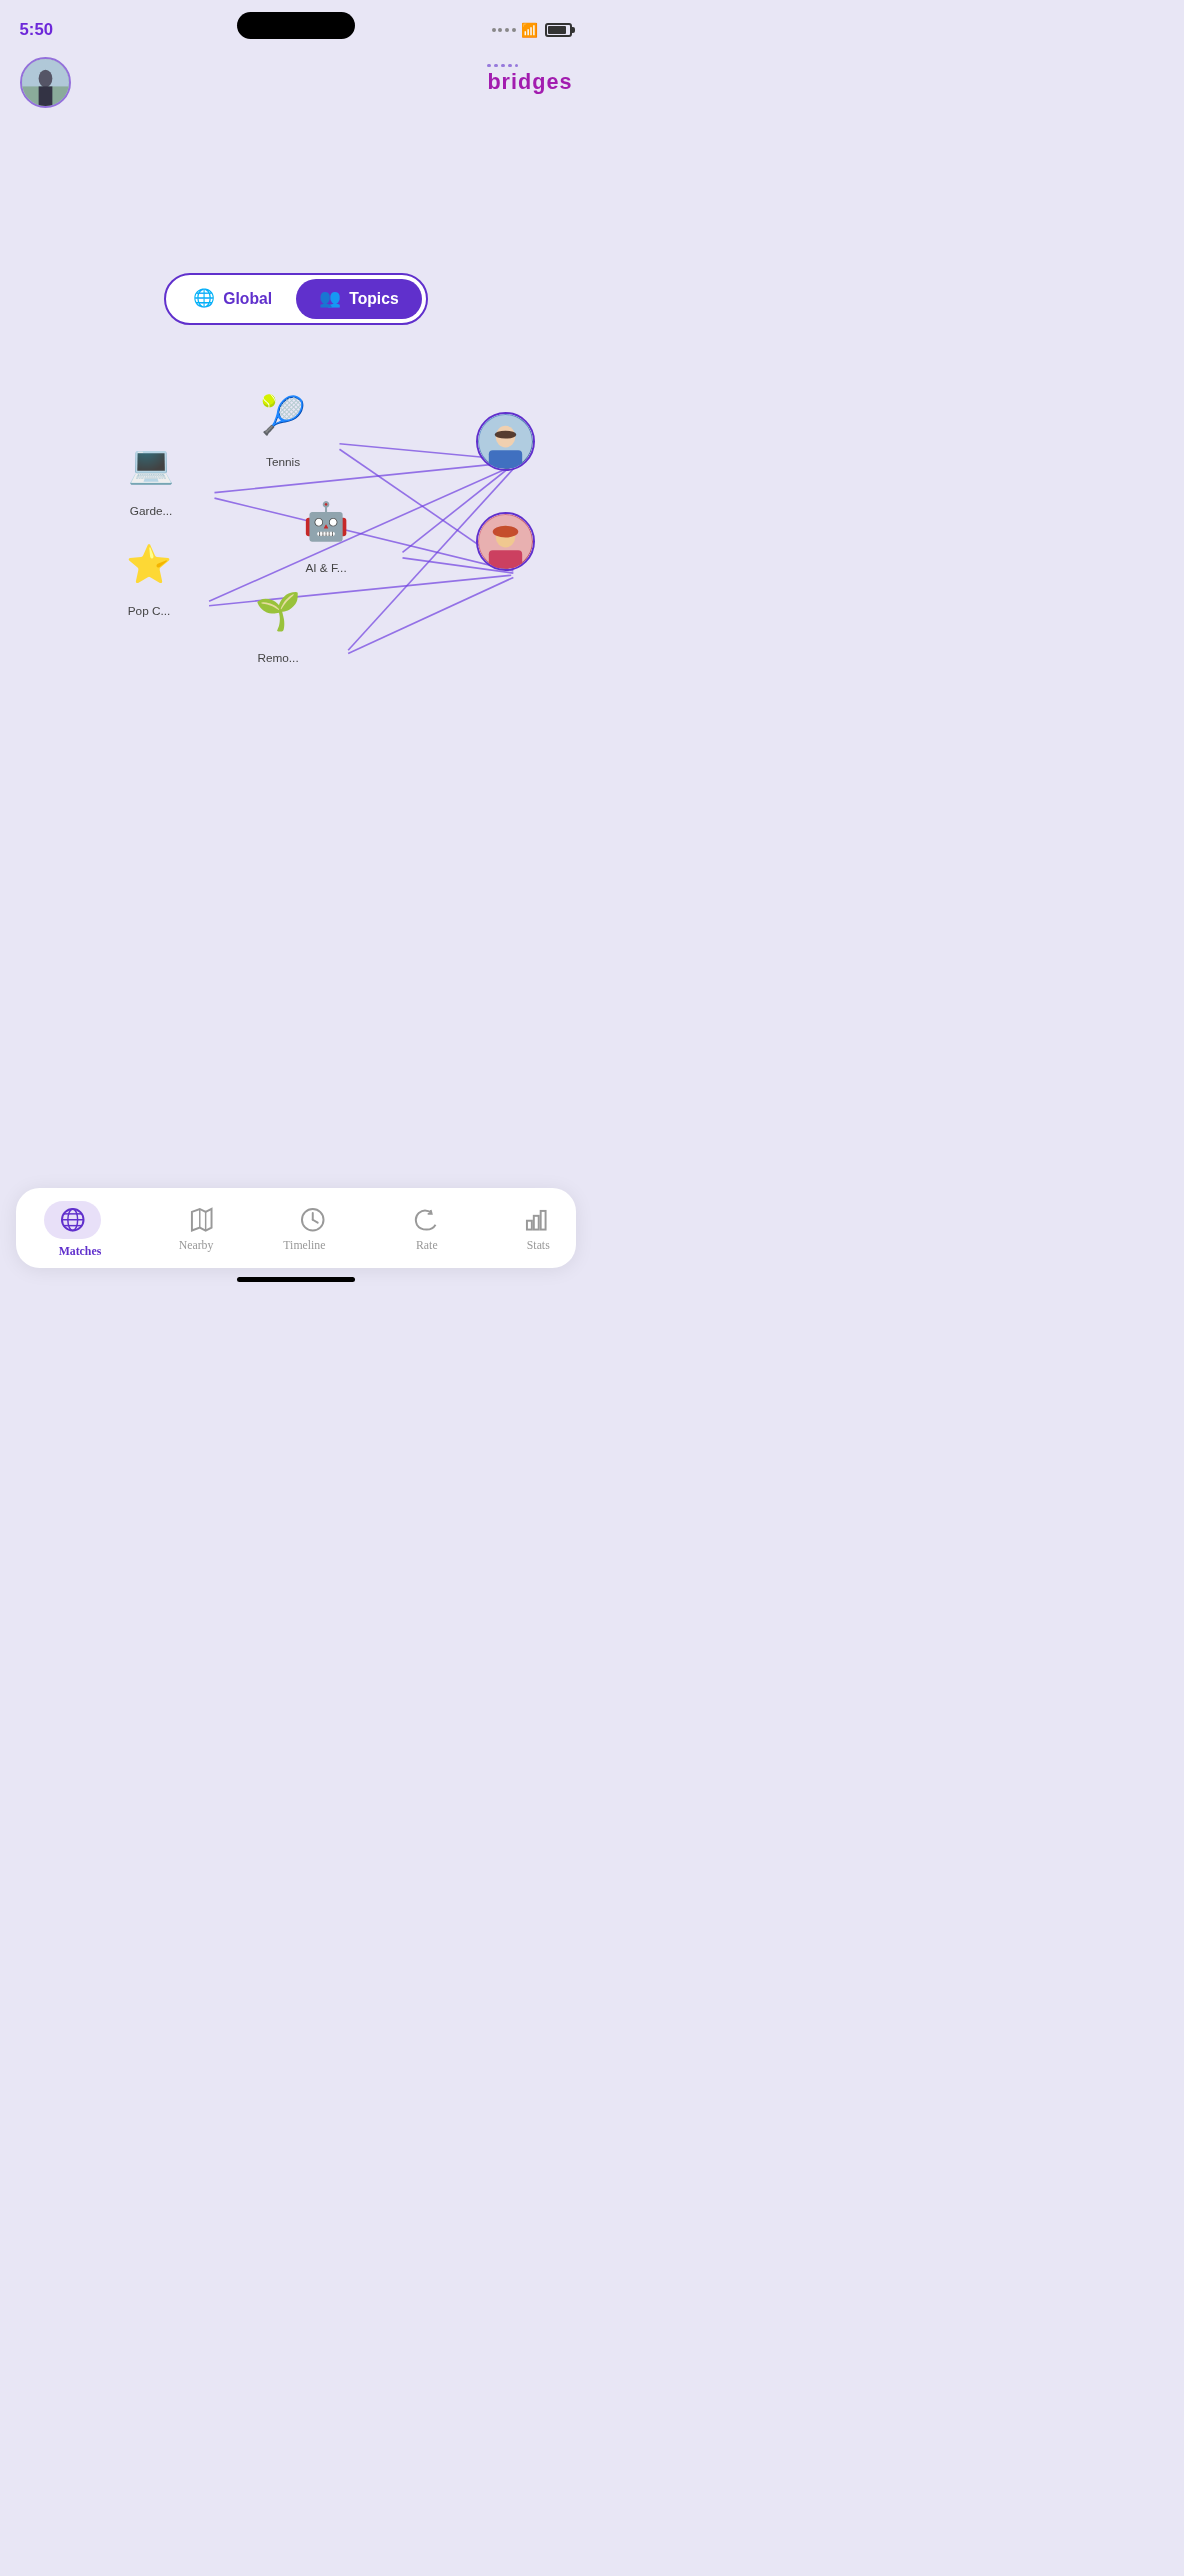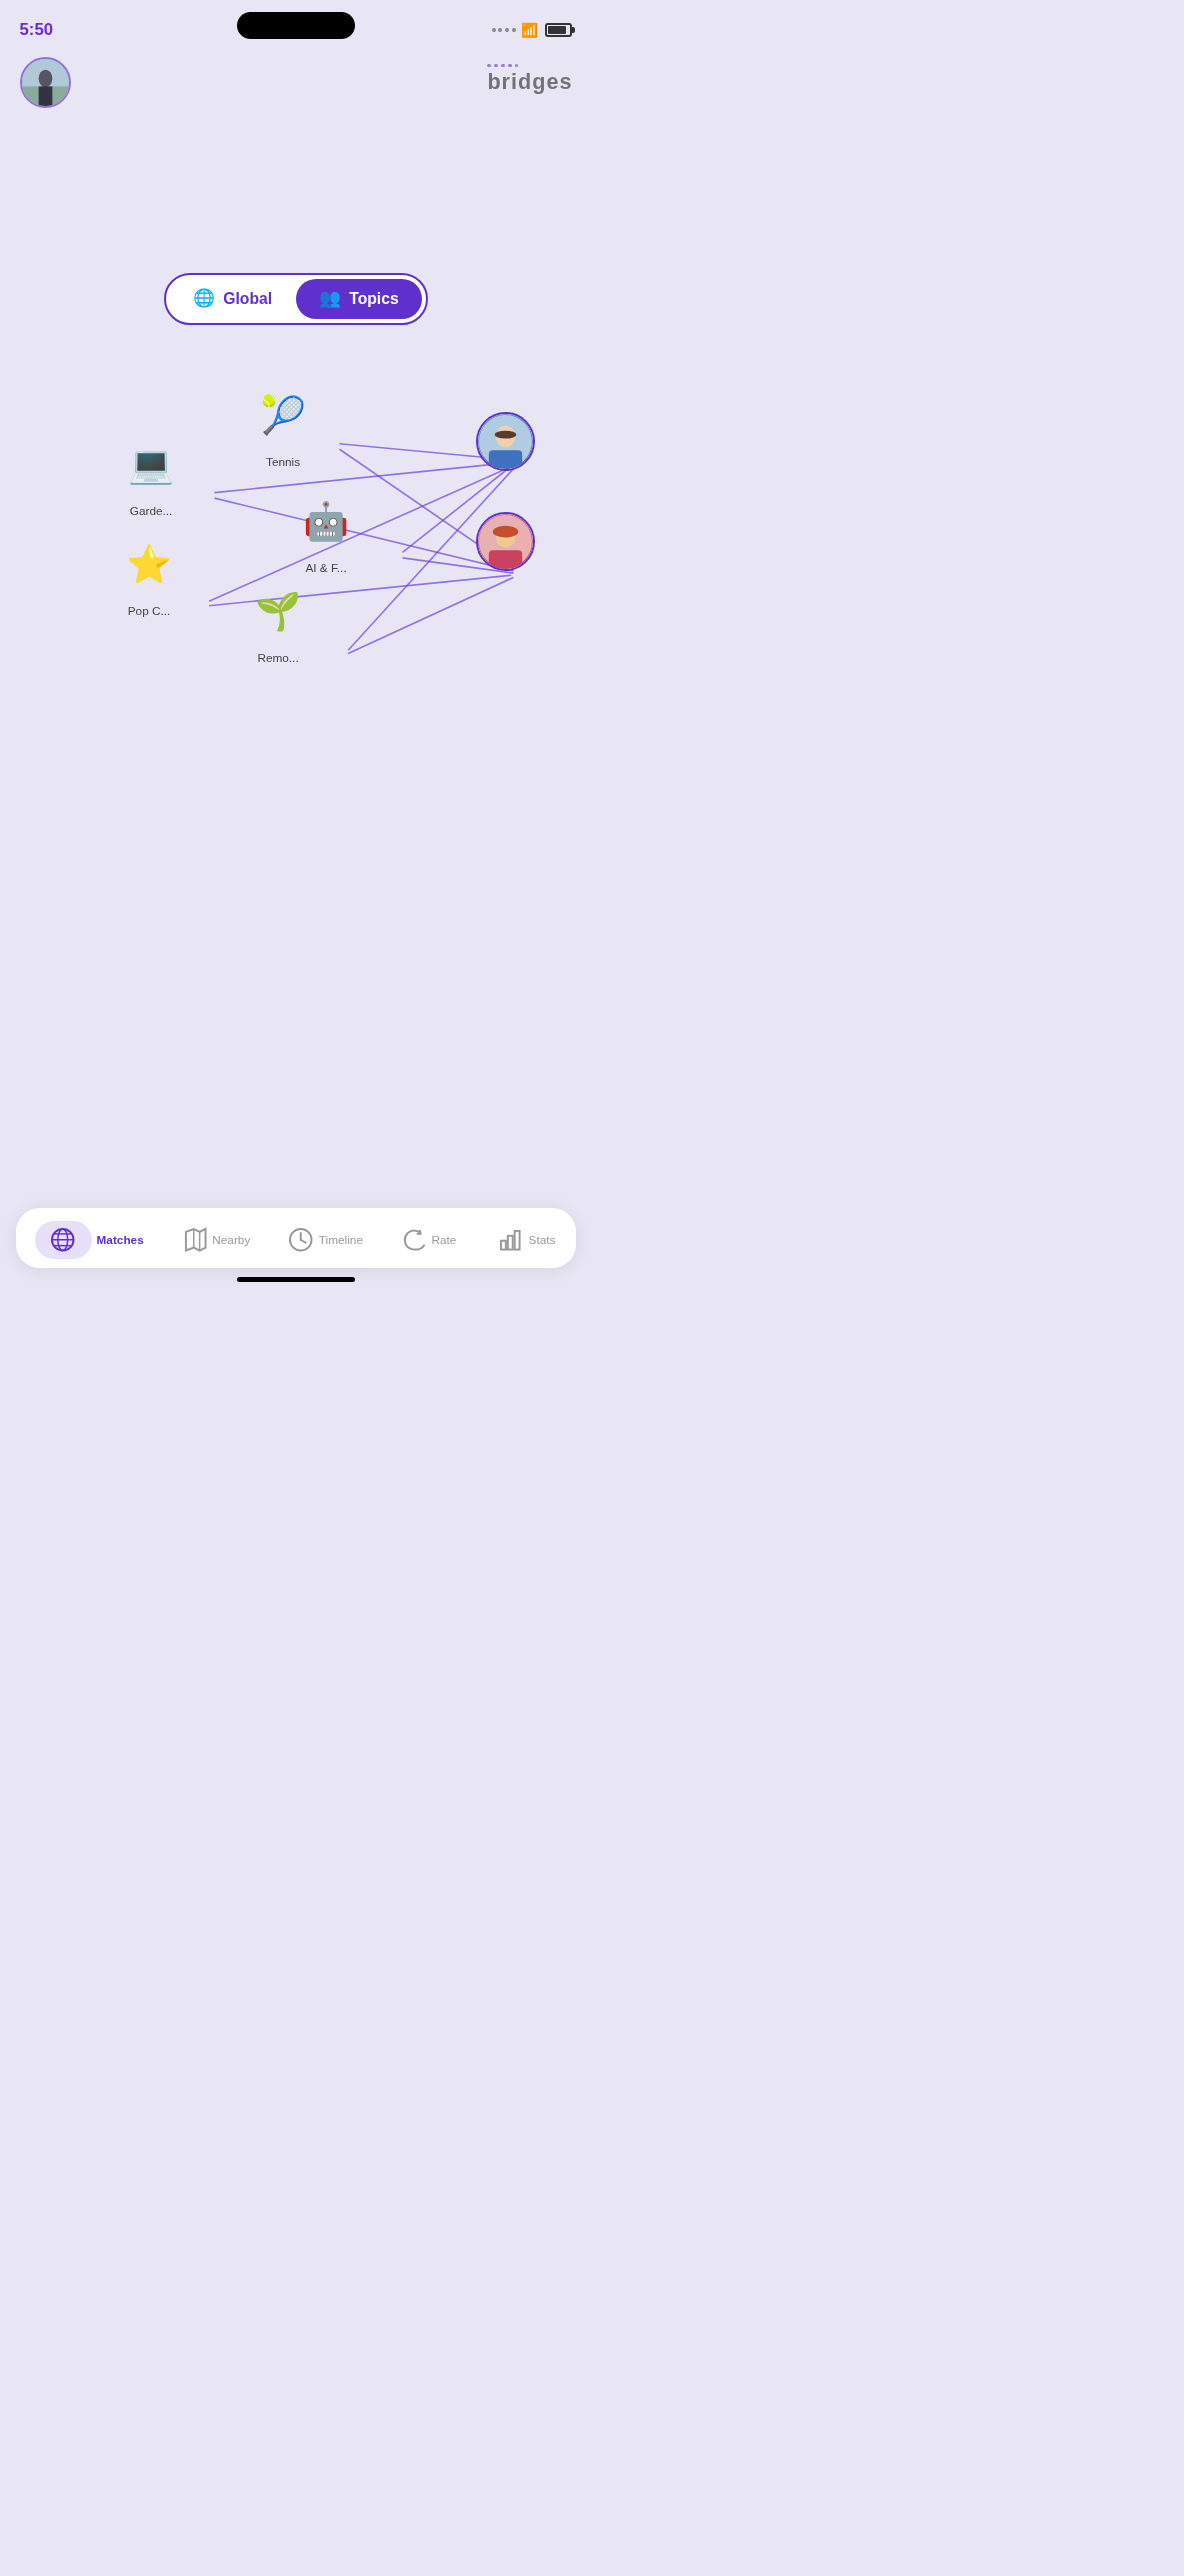--- a/index.html
+++ b/index.html
@@ -120,21 +120,21 @@
       background: linear-gradient(135deg, #a0b0c0, #7090a0);
       display: flex;
       align-items: center;
       justify-content: center;
       font-size: 19.6px;
     }
 
     .bridges-logo {
       font-size: 21.6px;
       font-weight: 700;
-      color: #737373;
+      color: #a21caf;
       letter-spacing: 1px;
       position: relative;
     }
 
     .bridges-dots {
       position: absolute;
       top: -5.9px;
       left: 0;
       display: flex;
       gap: 2.9px;
@@ -260,24 +260,26 @@
       border-radius: 23.6px;
       padding: 13.8px 0 9.8px 0;
       display: flex;
       justify-content: space-around;
       align-items: center;
       box-shadow: 0 2px 19.6px rgba(0,0,0,0.08);
     }
 
     .tab-item {
       display: flex;
-      align-items: center;
+      flex-direction: column;
+      align-items: flex-end;
       gap: 4.9px;
       cursor: pointer;
       min-width: 59px;
+      font-family: Liberation Serif, serif;
     }
 
     .tab-label {
       font-size: 11.8px;
       font-weight: 500;
     }
 
     .tab-item.active .tab-label {
       color: #6030cc;
       font-weight: 700;

